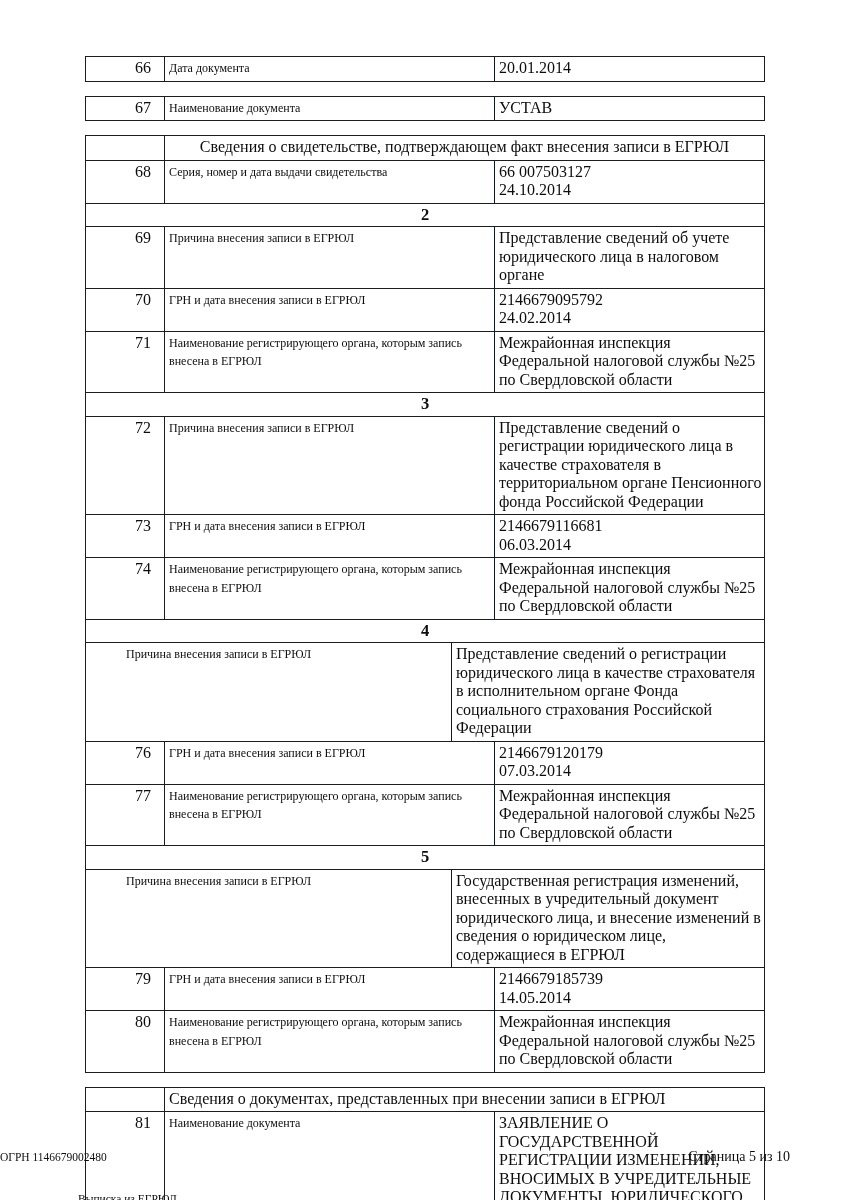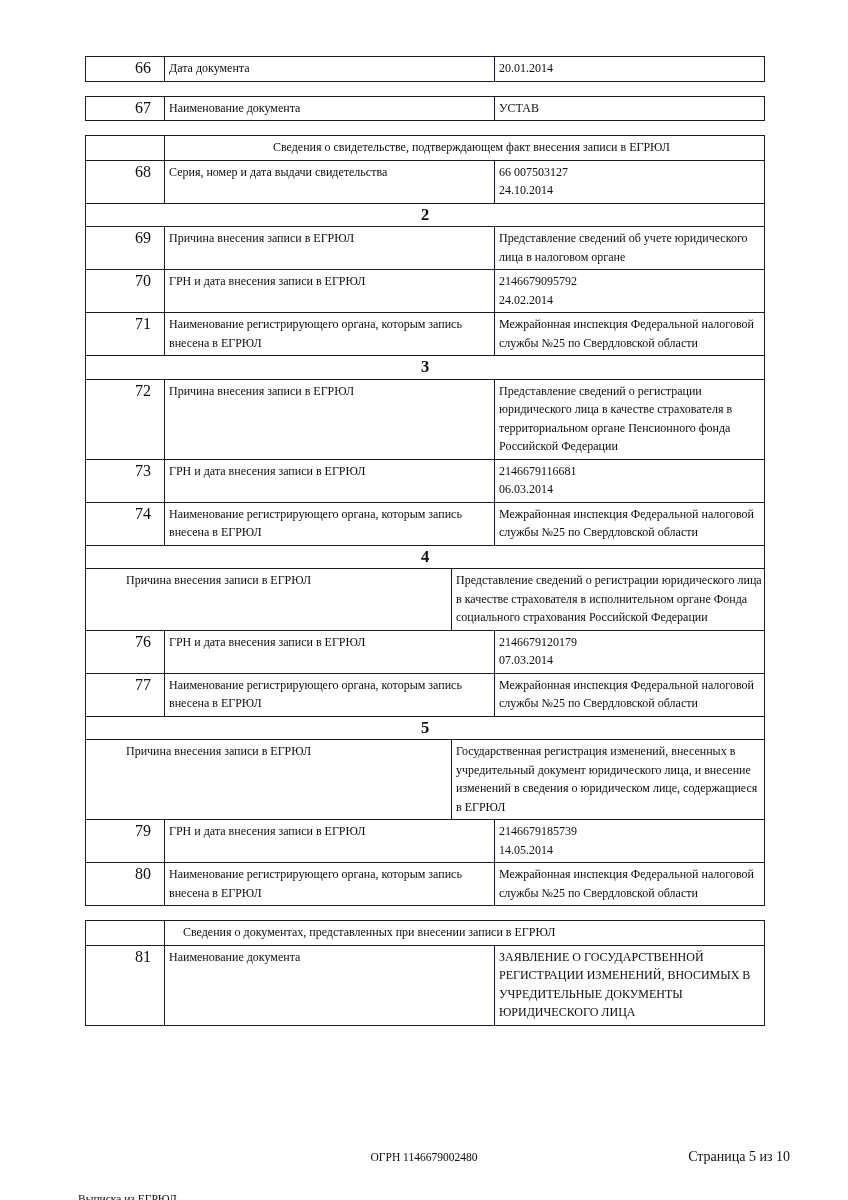--- a/index.html
+++ b/index.html
@@ -55,51 +55,49 @@
     width: 330px;
     flex: 0 0 330px;
     border-right: 1px solid #0f172a;
     font-size: 12px;
     line-height: 18.5px;
     padding: 2px 4px 3px 4px;
     box-sizing: border-box;
   }
   .c-value {
     flex: 1 1 auto;
-    font-size: 12px;
+    font-size: 16px;
     line-height: 18.5px;
     padding: 2px 2px 3px 4px;
     box-sizing: border-box;
     white-space: pre-wrap;
   }
   .hrow .c-text {
     flex: 1 1 auto;
-    font-size: 12px;
+    font-size: 16px;
     line-height: 18.5px;
     padding: 2px 4px 3px 4px;
     box-sizing: border-box;
-    margin-left: 14px;
   }
   .hrow.centered .c-text { text-align: center; }
   .gap { height: 15px; }
 
   .footer-left {
     position: absolute;
     left: 78px;
     top: 1192px;
     font-size: 11.5px;
     line-height: 14px;
     white-space: pre-wrap;
   }
   .footer-center {
     position: absolute;
     left: 0;
     width: 848px;
     top: 1150px;
-    text-align: center;
     font-size: 11.5px;
     line-height: 14px;
   }
   .footer-right {
     position: absolute;
     right: 58px;
     top: 1150px;
     font-size: 14px;
     line-height: 14px;
   }

